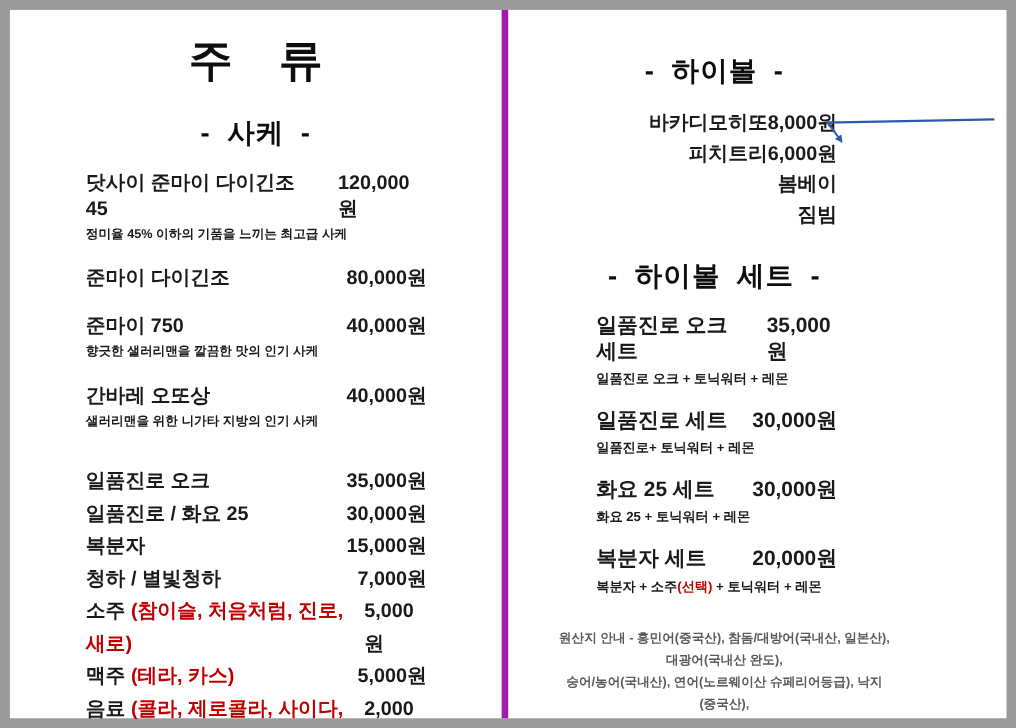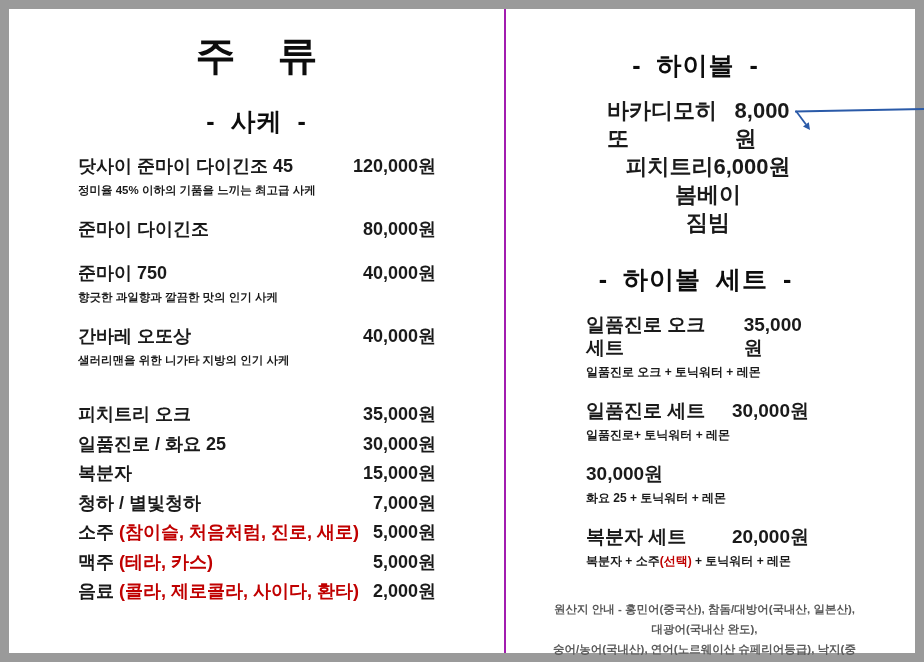--- a/index.html
+++ b/index.html
@@ -11,22 +11,22 @@
     overflow:hidden;
     position:relative;
   }
   .spread {
     position:absolute; left:9px; top:9px;
     width:906px; height:644px;
     background:#ffffff;
     display:flex;
   }
   .page { box-sizing:border-box; }
-  .page-left  { width:495px; }
-  .page-right { width:381px; border-left:2px solid #a21caf; position:relative; }
+  .page-left  { width:447px; }
+  .page-right { width:381px; border-left:6px solid #a21caf; position:relative; }
 
   .menu-title {
     margin-top:22px;
     text-align:center;
     font-family:"DejaVu Serif", serif;
     font-size:40px; font-weight:bold;
     letter-spacing:14px; text-indent:14px;
     line-height:48px;
     color:#0d0d0d;
   }
@@ -50,22 +50,22 @@
   .lp-list { margin:33px 68px 0 69px; }
   .l-row {
     display:flex; justify-content:space-between; align-items:baseline;
     font-size:18px; font-weight:600; line-height:29.5px;
   }
   .variant { color:#c00000; font-size:18px; font-weight:700; margin-left:5px; }
 
   .sec-hb  { margin-top:40px; }
   .rp-items { margin:16px 76px 0 80px; }
   .hb-row {
-    display:flex; justify-content:center; align-items:baseline;
-    font-size:22px; font-weight:600; line-height:28px;margin-left:21px;
+    display:flex; justify-content:flex-end; align-items:baseline;
+    font-size:18px; font-weight:600; line-height:28px;margin-left:21px;
   }
   .sec-set { margin-top:26px; }
   .rp-sets { margin:18px 76px 0 80px; }
   .s-item { margin-bottom:19px; }
   .s-item .irow { font-size:19px; }
   .s-item .ds { font-size:12px; margin-top:6px; line-height:15px; }
   .red { color:#c00000; }
 
   .footer {
     margin:30px 28px 0 46px;
@@ -102,34 +102,34 @@
         <div class="irow">
           <span>준마이 다이긴조</span>
           <span>80,000원</span>
         </div>
       </div>
       <div class="f-item">
         <div class="irow">
           <span>준마이 750</span>
           <span>40,000원</span>
         </div>
-        <div class="ds">향긋한 과일향과 깔끔한 맛의 인기 사케</div>
+        <div class="ds">향긋한 샐러리맨을 깔끔한 맛의 인기 사케</div>
       </div>
       <div class="f-item">
         <div class="irow">
           <span>간바레 오또상</span>
           <span>40,000원</span>
         </div>
         <div class="ds">샐러리맨을 위한 니가타 지방의 인기 사케</div>
       </div>
     </div>
 
     <div class="lp-list">
       <div class="l-row">
-        <span><span>피치트리 오크</span><span class="variant"></span></span>
+        <span><span>일품진로 오크</span><span class="variant"></span></span>
         <span>35,000원</span>
       </div>
       <div class="l-row">
         <span><span>일품진로 / 화요 25</span><span class="variant"></span></span>
         <span>30,000원</span>
       </div>
       <div class="l-row">
         <span><span>복분자</span><span class="variant"></span></span>
         <span>15,000원</span>
       </div>
@@ -192,20 +192,21 @@
       </div>
       <div class="s-item">
         <div class="irow">
           <span>일품진로 세트</span>
           <span>30,000원</span>
         </div>
         <div class="ds">일품진로+ 토닉워터 + 레몬</div>
       </div>
       <div class="s-item">
         <div class="irow">
+          <span>화요 25 세트</span>
           <span>30,000원</span>
         </div>
         <div class="ds">화요 25 + 토닉워터 + 레몬</div>
       </div>
       <div class="s-item">
         <div class="irow">
           <span>복분자 세트</span>
           <span>20,000원</span>
         </div>
         <div class="ds"><span>복분자 + 소주</span><span class="red">(선택)</span><span> + 토닉워터 + 레몬</span></div>

